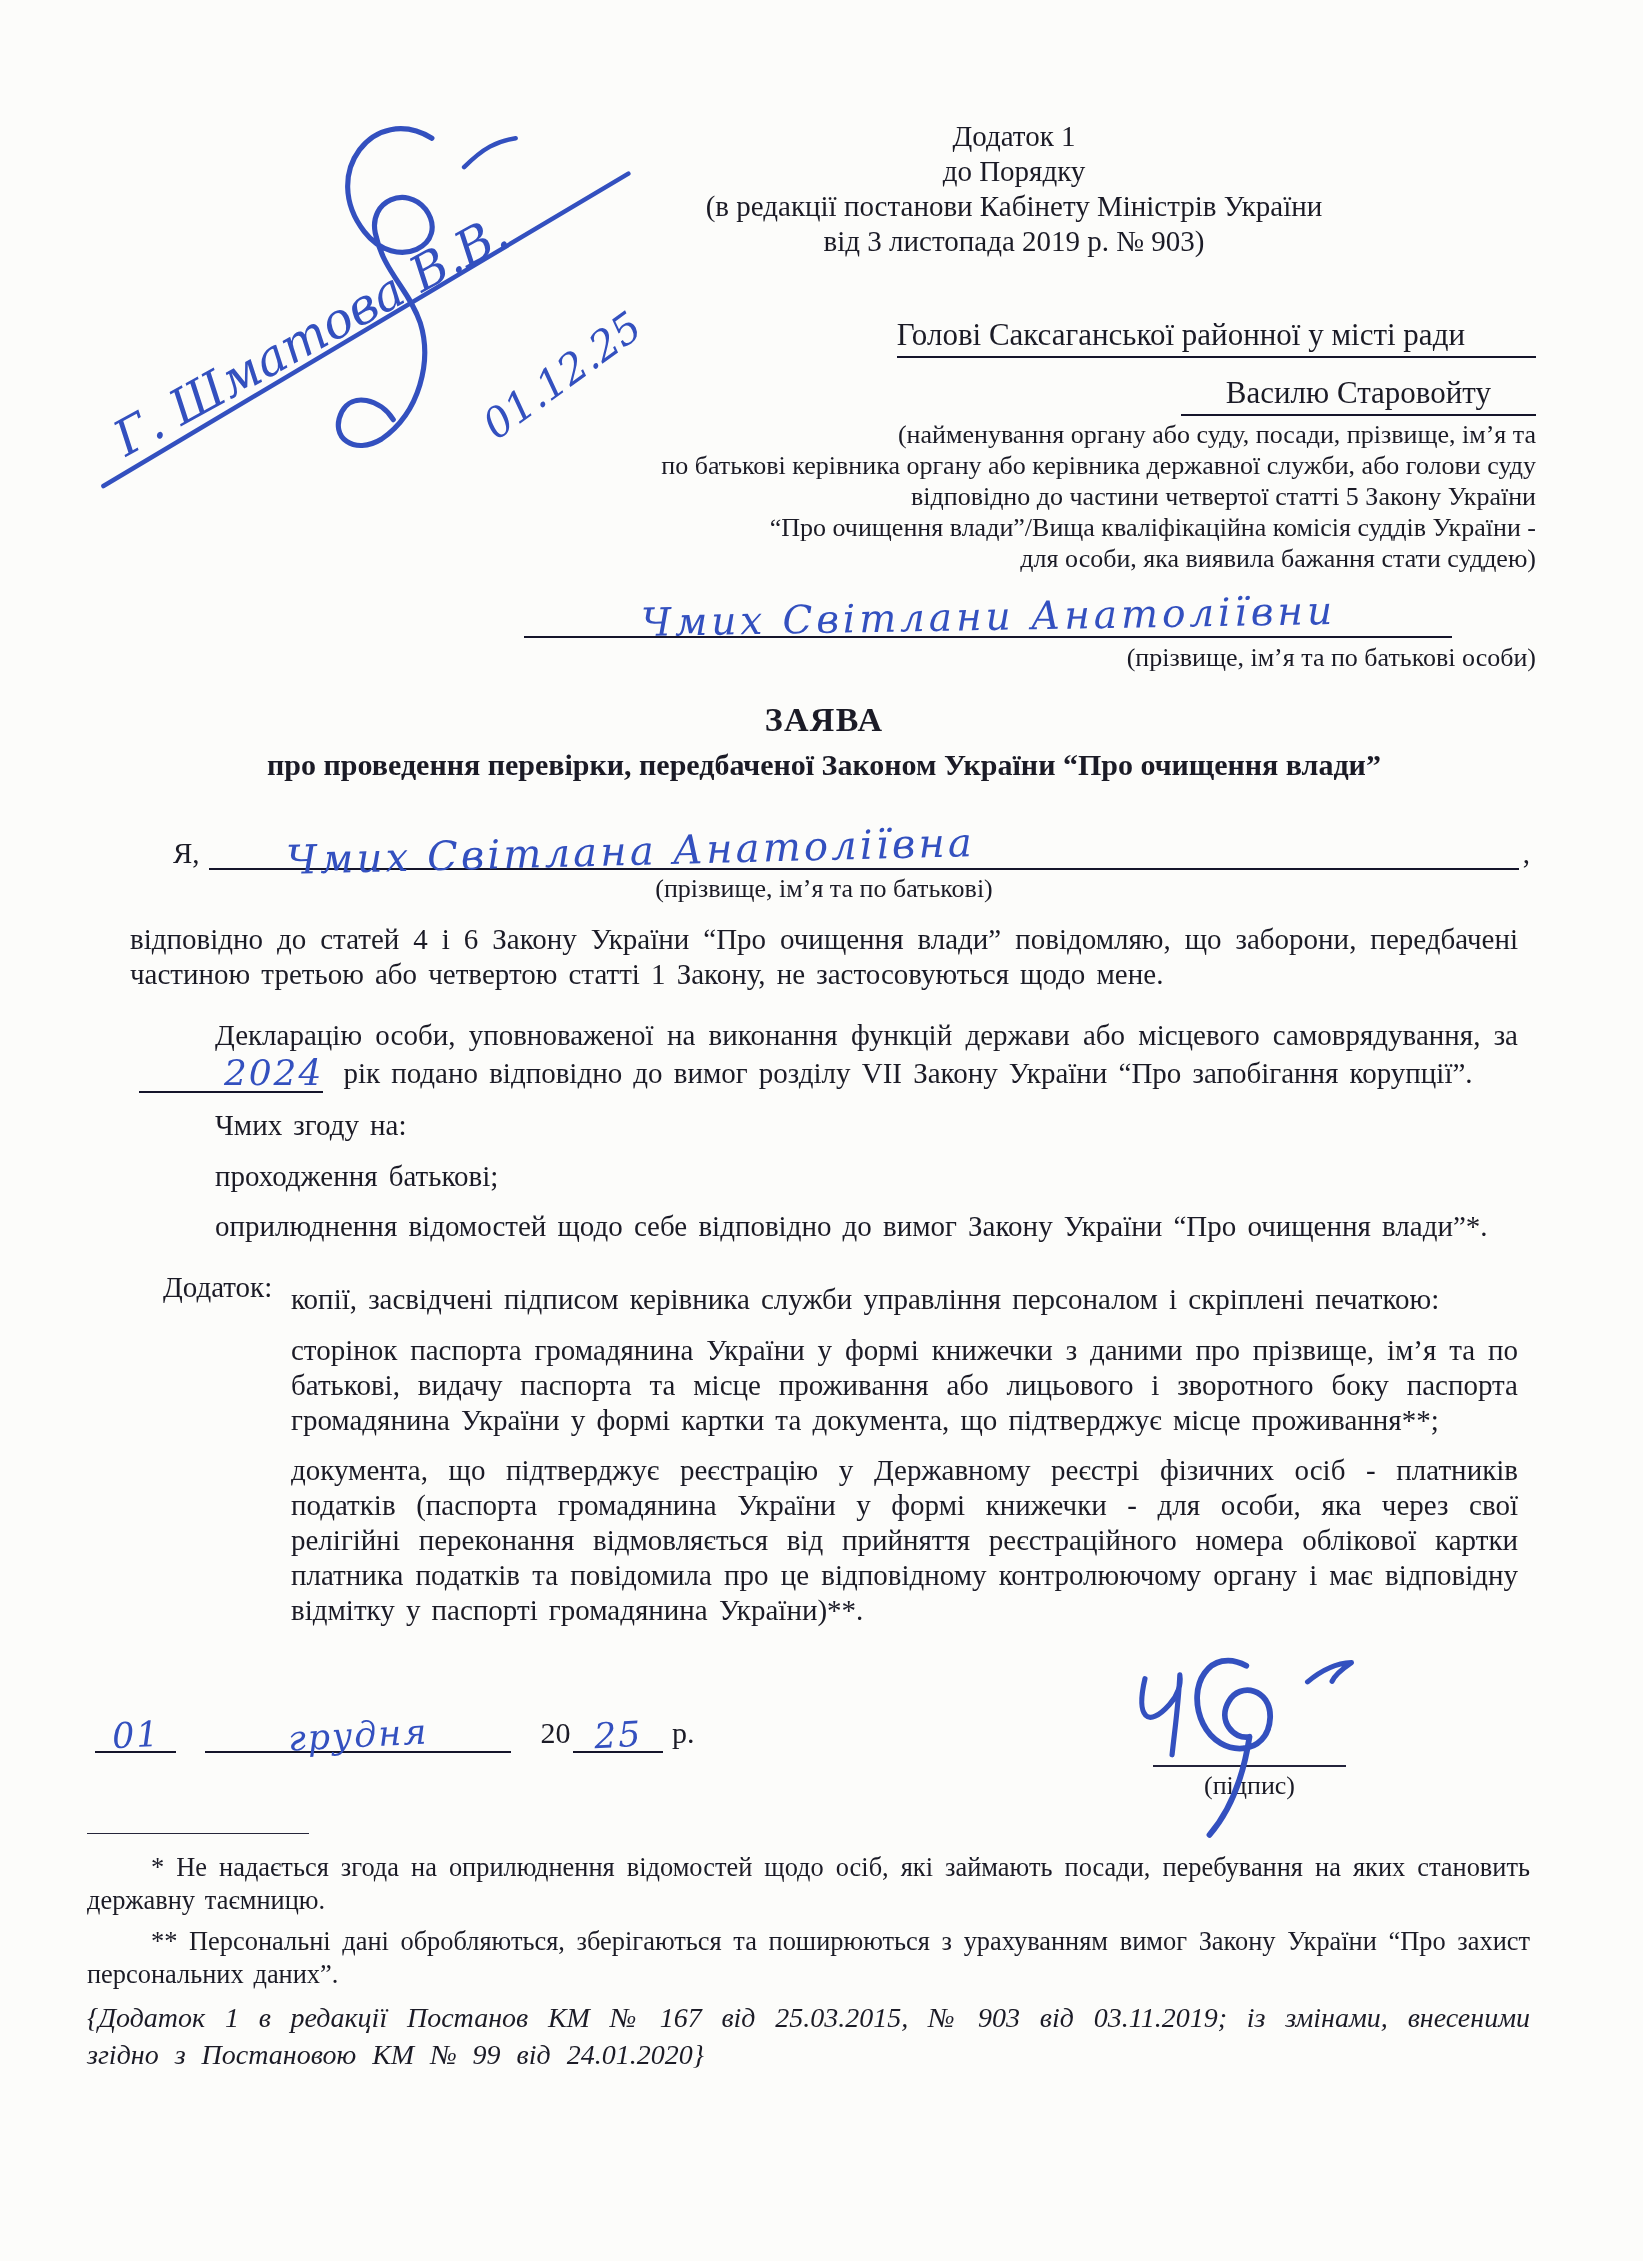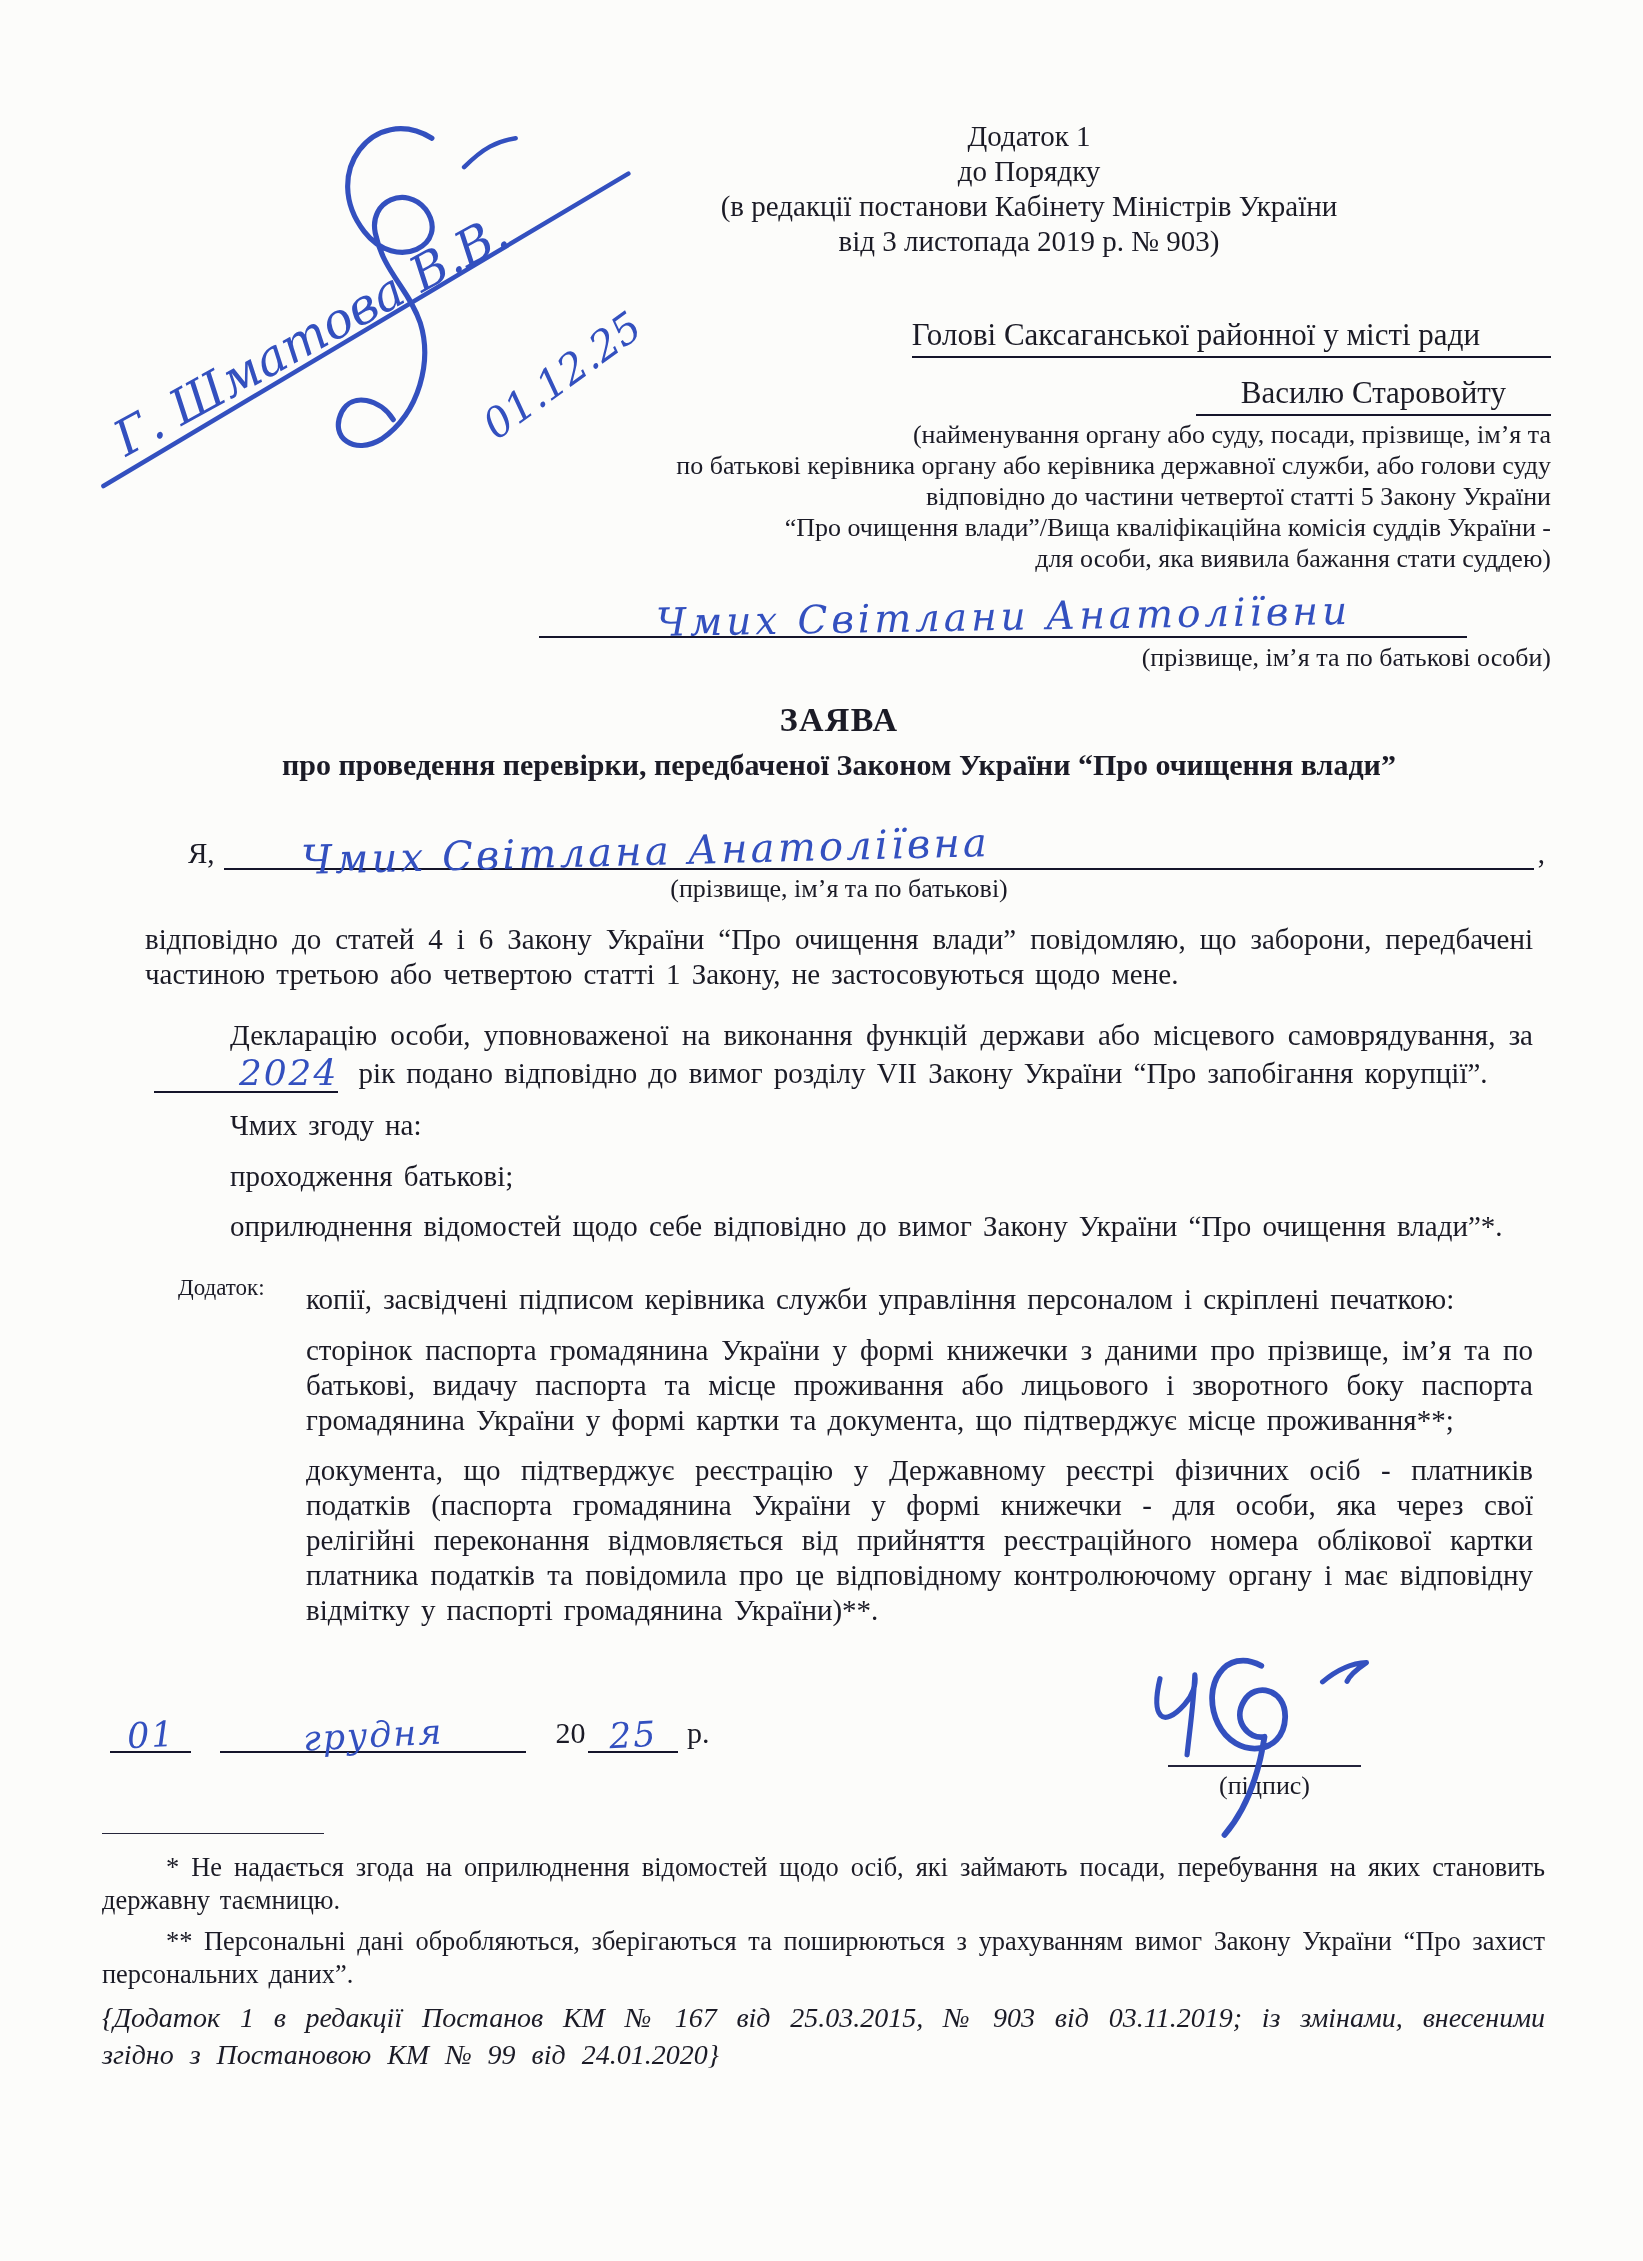--- a/index.html
+++ b/index.html
@@ -2,21 +2,21 @@
 <html lang="uk" style="font-size:10.3px"><head>
 <meta charset="utf-8">
 <style>
   html,body { margin:0; padding:0; background:#8a8a8a; }
   .page {
     position:relative; width:1644px; height:2261px; margin:0 auto;
     background:#fcfcfa; overflow:hidden;
     font-family:"Liberation Serif", serif; color:#1b1b26;
     --ink:#3350bf;
   }
-  .content { position:absolute; left:133px; top:0; width:1412px; }
+  .content { position:absolute; left:118px; top:0; width:1412px; }
 
   
   .annex-header { margin-top:119px; margin-left:422px; width:948px;
     text-align:center; font-size:29px; line-height:35px; }
 
   
   .addressee { margin-top:58px; margin-left:322px; width:1096px; text-align:right; }
   .addr-line1 { font-size:31px; line-height:35px; }
   .addr-line2 { font-size:31px; line-height:35px; margin-top:23px; }
   .ul { border-bottom:2.6px solid #15152a; padding-bottom:3.9px; }
@@ -51,21 +51,21 @@
   .indent { text-indent:85px; }
   .mt1 { margin-top:18px; }
   .mt2 { margin-top:26px; }
   .mt3 { margin-top:15.5px; }
   .mt4 { margin-top:26px; }
   .hw-year-wrap { display:inline-block; min-width:161px; border-bottom:2.6px solid #15152a;
     text-align:center; margin:0 9px; }
 
   
   .attach { display:flex; margin-top:26px; }
-  .attach-label { flex:0 0 161px; font-size:23px; line-height:35px; text-indent:45px; }
+  .attach-label { flex:0 0 161px; font-size:29px; line-height:35px; text-indent:45px; }
   .attach-body { flex:1; }
 
   
   .sign-row { position:relative; margin-top:32px; height:148px; }
   .date-line { position:absolute; left:-22.6px; top:39px; font-size:30px; white-space:nowrap; }
   .hw-seg { display:inline-block; border-bottom:2.6px solid #15152a; text-align:center; }
   .w-day   { width:81px; margin-right:29px; }
   .w-month { width:306px; margin-right:29px; }
   .w-yr    { width:90px; margin:0 9px 0 2.6px; }
   .sign-block { position:absolute; left:1035px; top:0; width:193px; }

